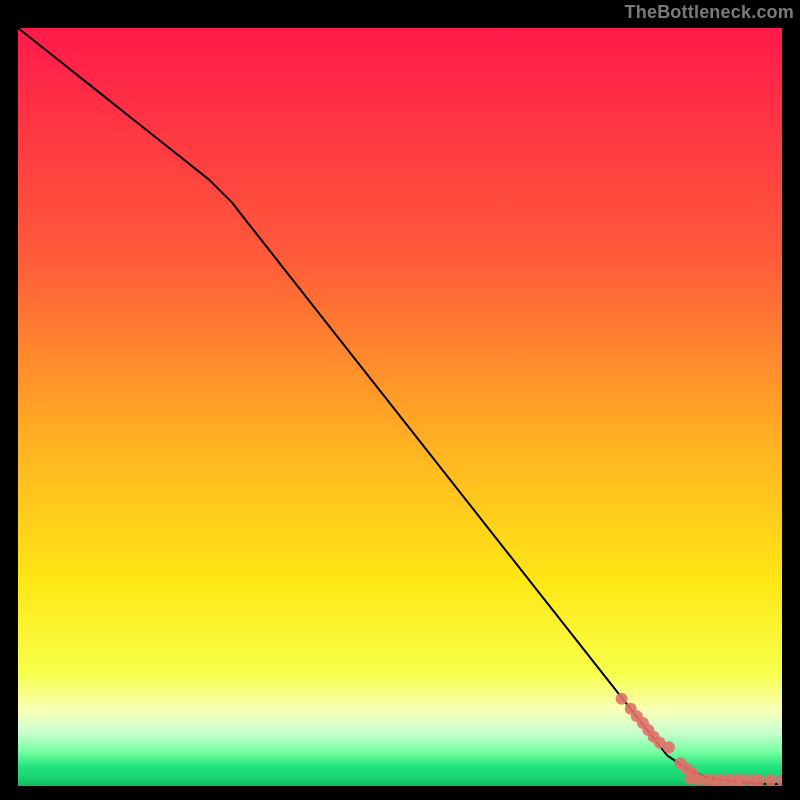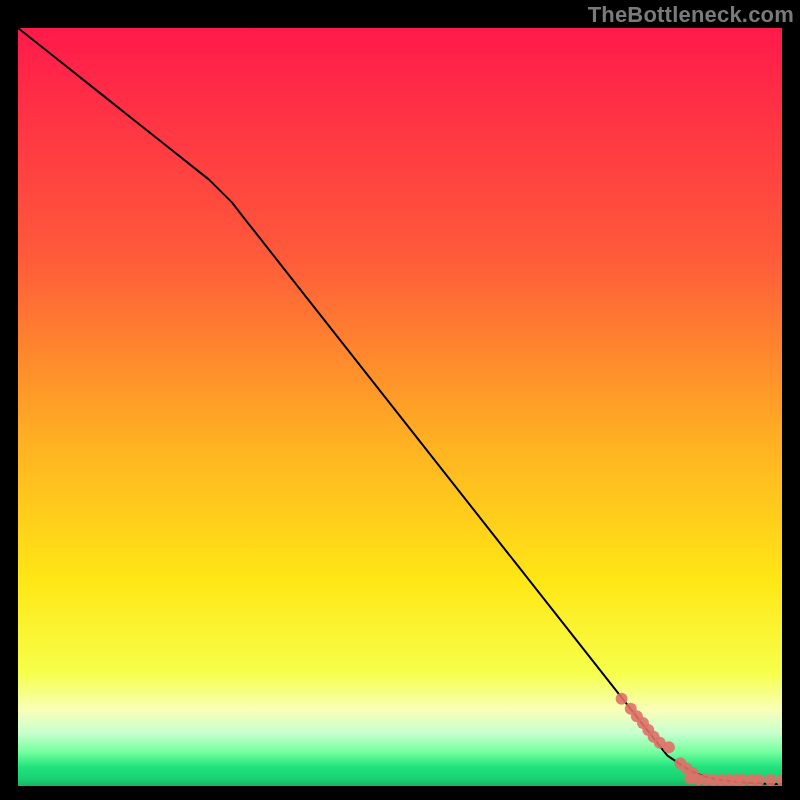--- a/index.html
+++ b/index.html
@@ -13,21 +13,21 @@
   .stage {
     position: relative;
     width: 800px;
     height: 800px;
     background: #000;
   }
   .watermark {
     position: absolute;
     top: 2px;
     right: 6px;
-    font-size: 22px;
+    font-size: 18px;
     font-weight: 600;
     color: #7a7a7a;
     letter-spacing: 0.2px;
     font-family: Arial, sans-serif;
   }
   svg.chart {
     position: absolute;
     left: 18px;
     top: 28px;
     display: block;

